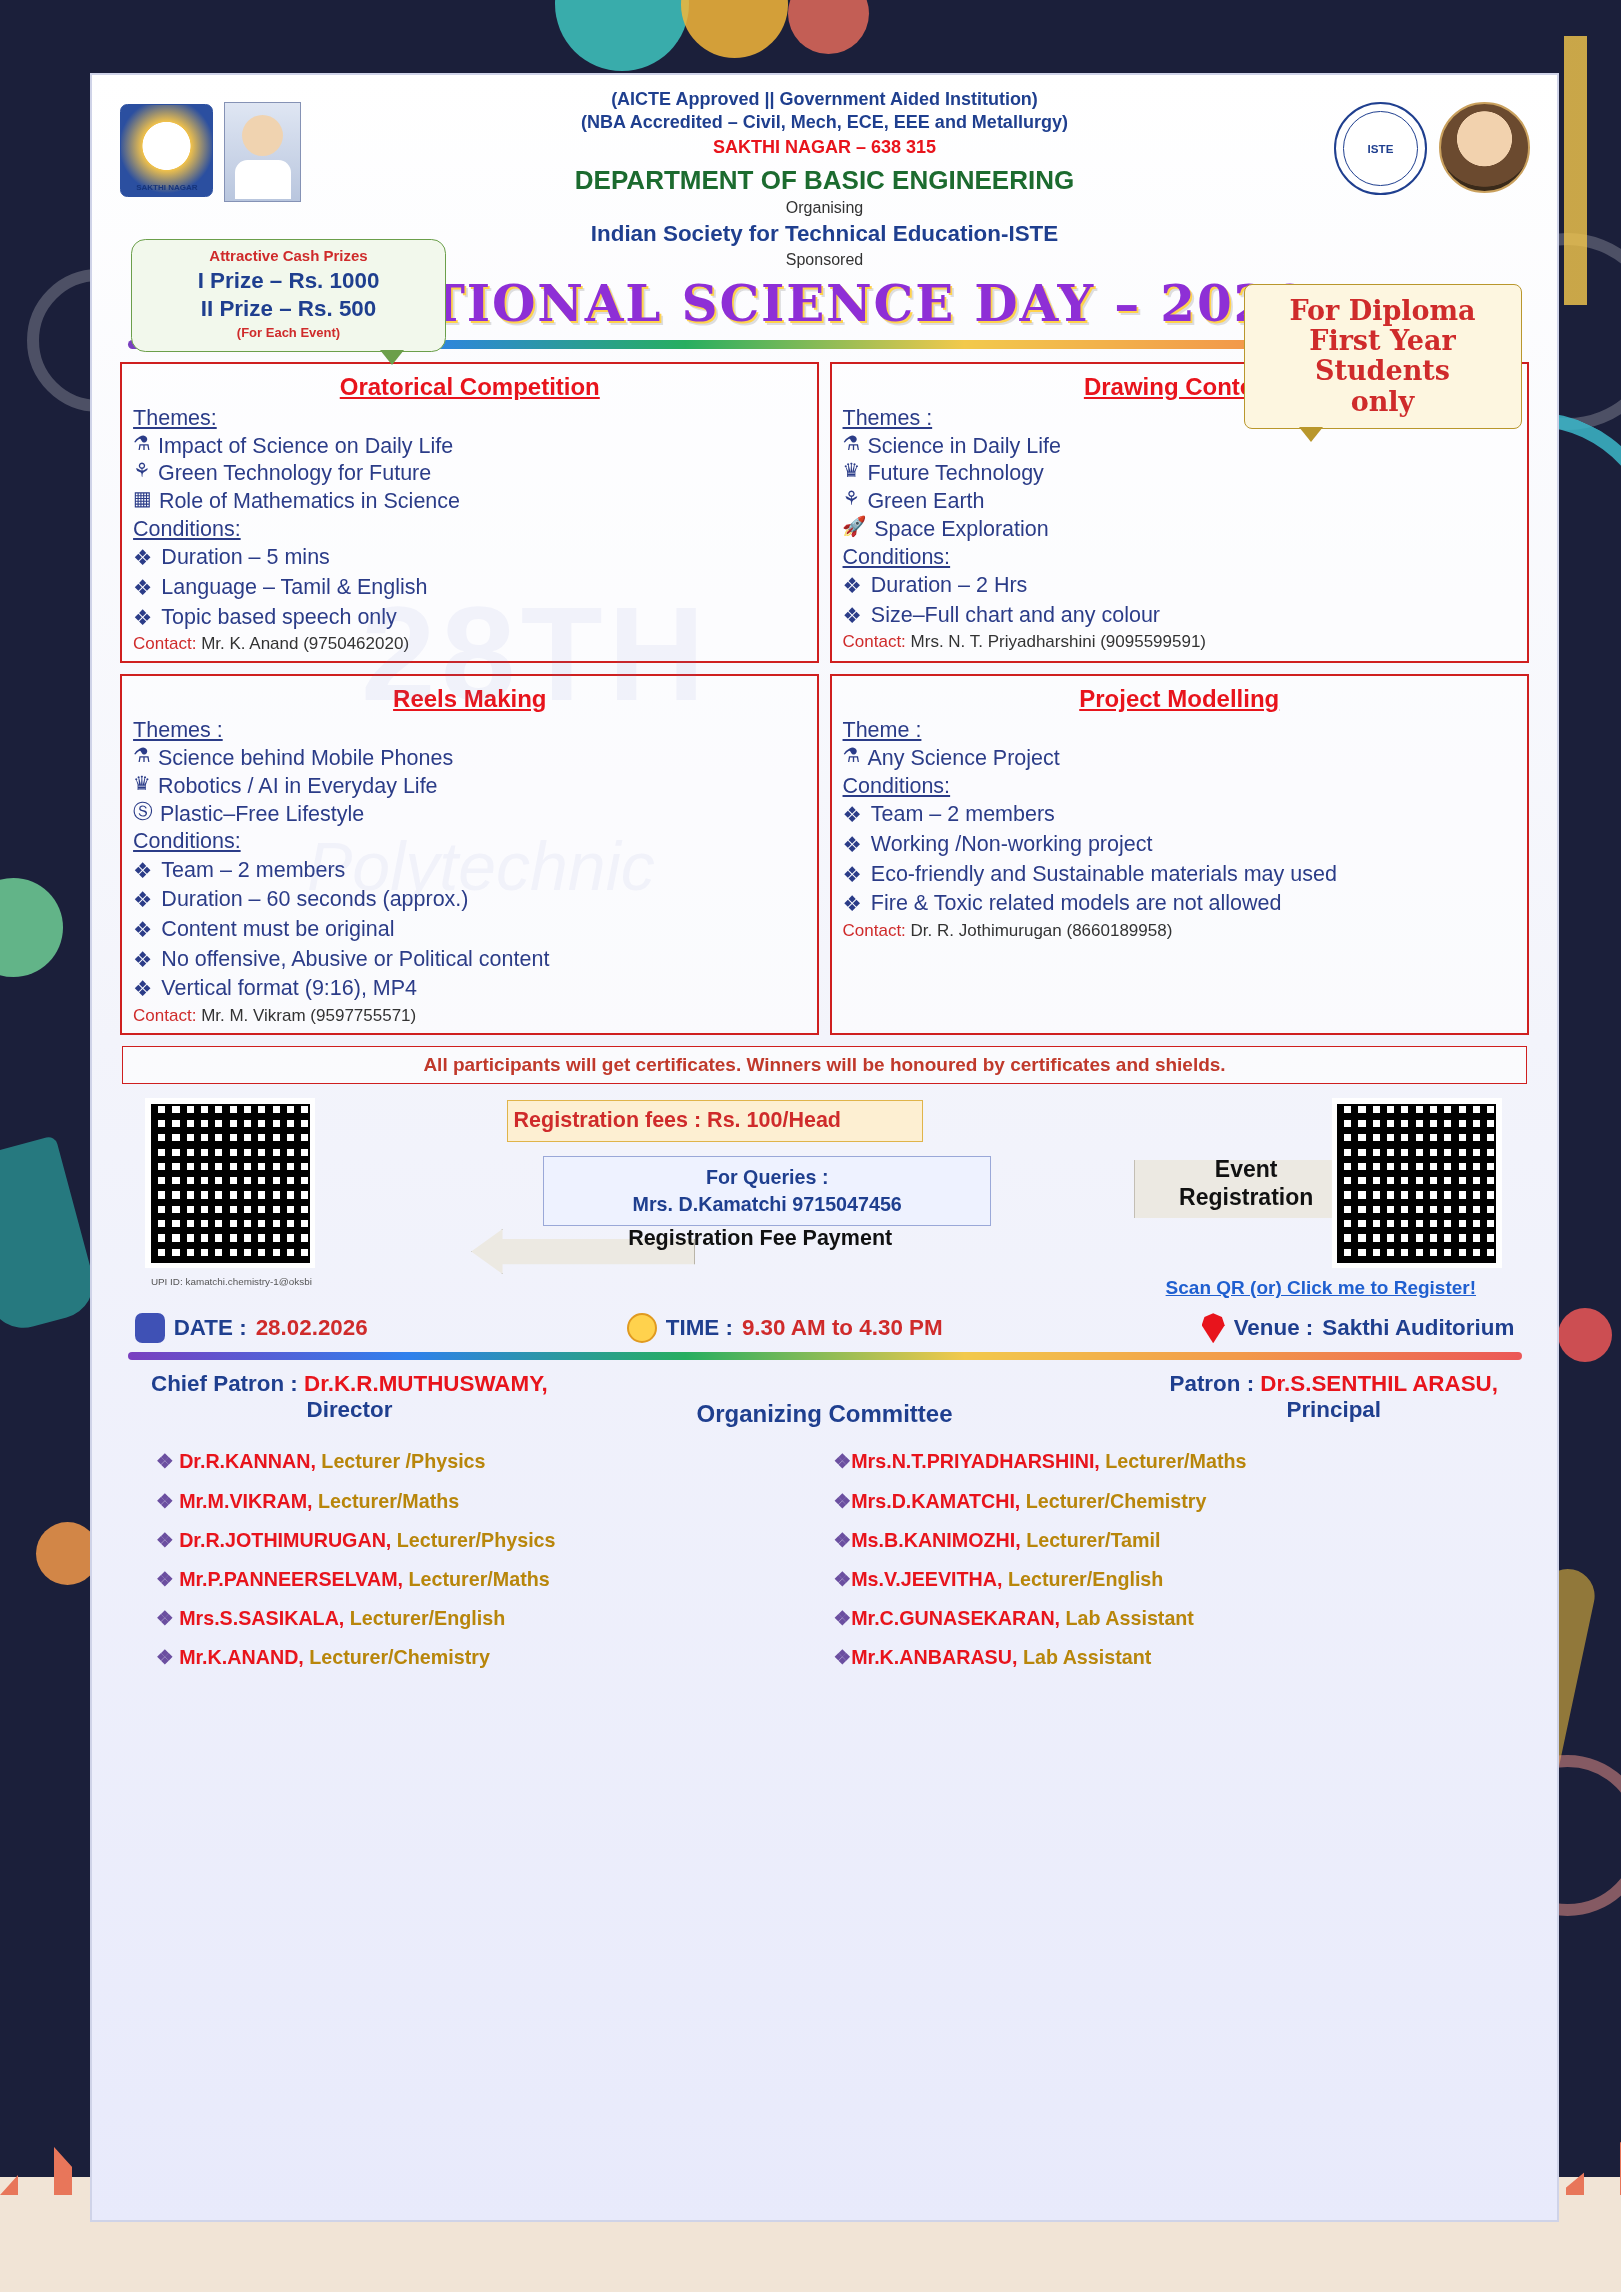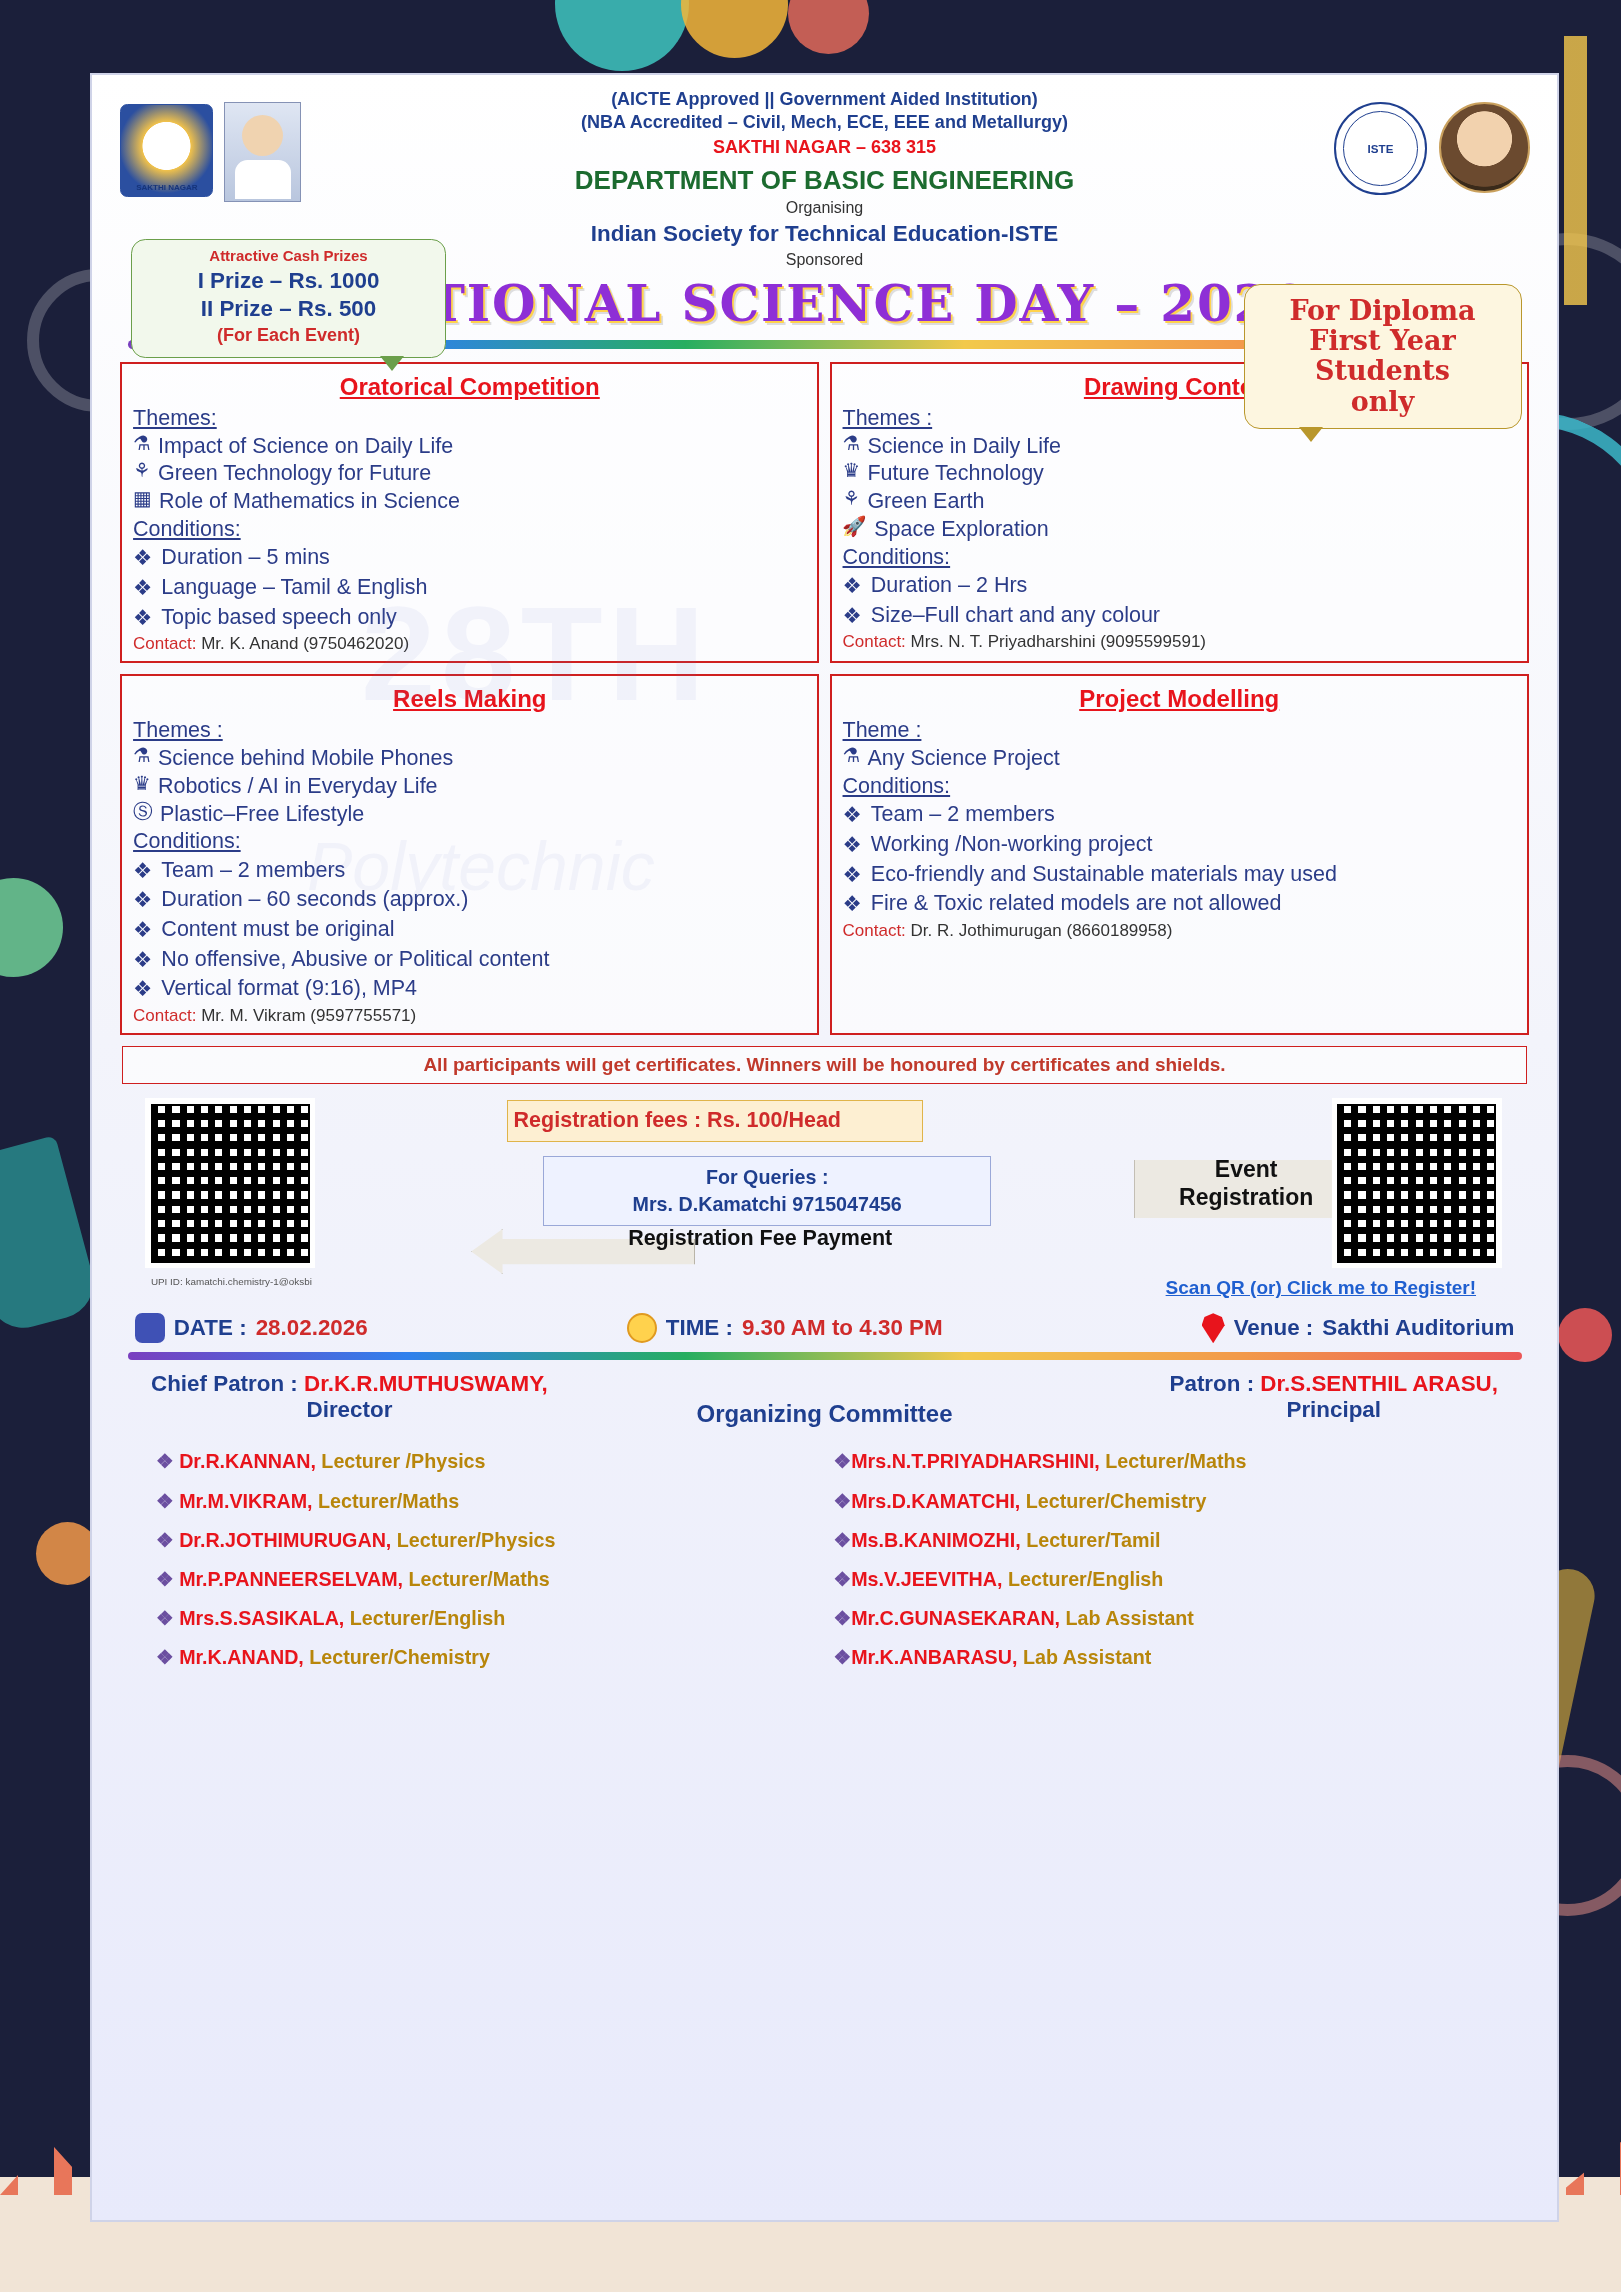--- a/index.html
+++ b/index.html
@@ -78,25 +78,25 @@
 
   .prize-box {
     position:absolute; left:16px; top:150px; width:315px; padding:7.2px 9px 10.7px;
     background:#f2f8ec; border:1.8px solid #6b9f4a; border-radius:14.3px; text-align:center;
   }
   .prize-box:after{content:"";position:absolute;right:41px;bottom:-14.3px;width:0;height:0;
      border-left:12.5px solid transparent;border-right:12.5px solid transparent;border-top:15px solid #6b9f4a;}
   .prize-title{color:#cf2b2b;font-weight:bold;font-size:15px;}
   .prize-l1{color:#1f3f8f;font-weight:bold;font-size:22.4px;margin-top:3.6px;}
   .prize-l2{color:#1f3f8f;font-weight:bold;font-size:22.4px;margin-top:1.8px;}
-  .prize-note{color:#cf2b2b;font-weight:bold;font-size:18px;margin-top:3.6px;}
+  .prize-note{color:#cf2b2b;font-weight:bold;font-size:13px;margin-top:3.6px;}
 
   .diploma-box{
     position:absolute; right:12.5px; top:195px; width:278px; padding:10.7px 9px;
-    background:#fdf6e0;border:1.8px solid #b9972c;border-radius:16px;text-align:center;
+    background:#fdf6e0;border:1.8px solid #b9972c;border-radius:8px;text-align:center;
     color:#cf2b2b;font-weight:bold;font-size:27px;line-height:1.12;
     font-family:"DejaVu Serif",serif;
   }
   .diploma-box:after{content:"";position:absolute;left:54px;bottom:-14.3px;width:0;height:0;
      border-left:12.5px solid transparent;border-right:12.5px solid transparent;border-top:15px solid #b9972c;}
 
   .title-nsd { text-align:center; font-family:"DejaVu Serif",serif; font-weight:bold;
       font-size:50px; color:#8e2fd6; margin:5.4px 0 1.8px; letter-spacing:1.8px;
       text-shadow: 1.8px 1.8px 0 #ffd24d, 3.6px 3.6px 0 rgba(0,0,0,.12); }
   .rainbow-bar{height:9px;border-radius:5.4px;margin:7.2px 12.5px 12.5px;

